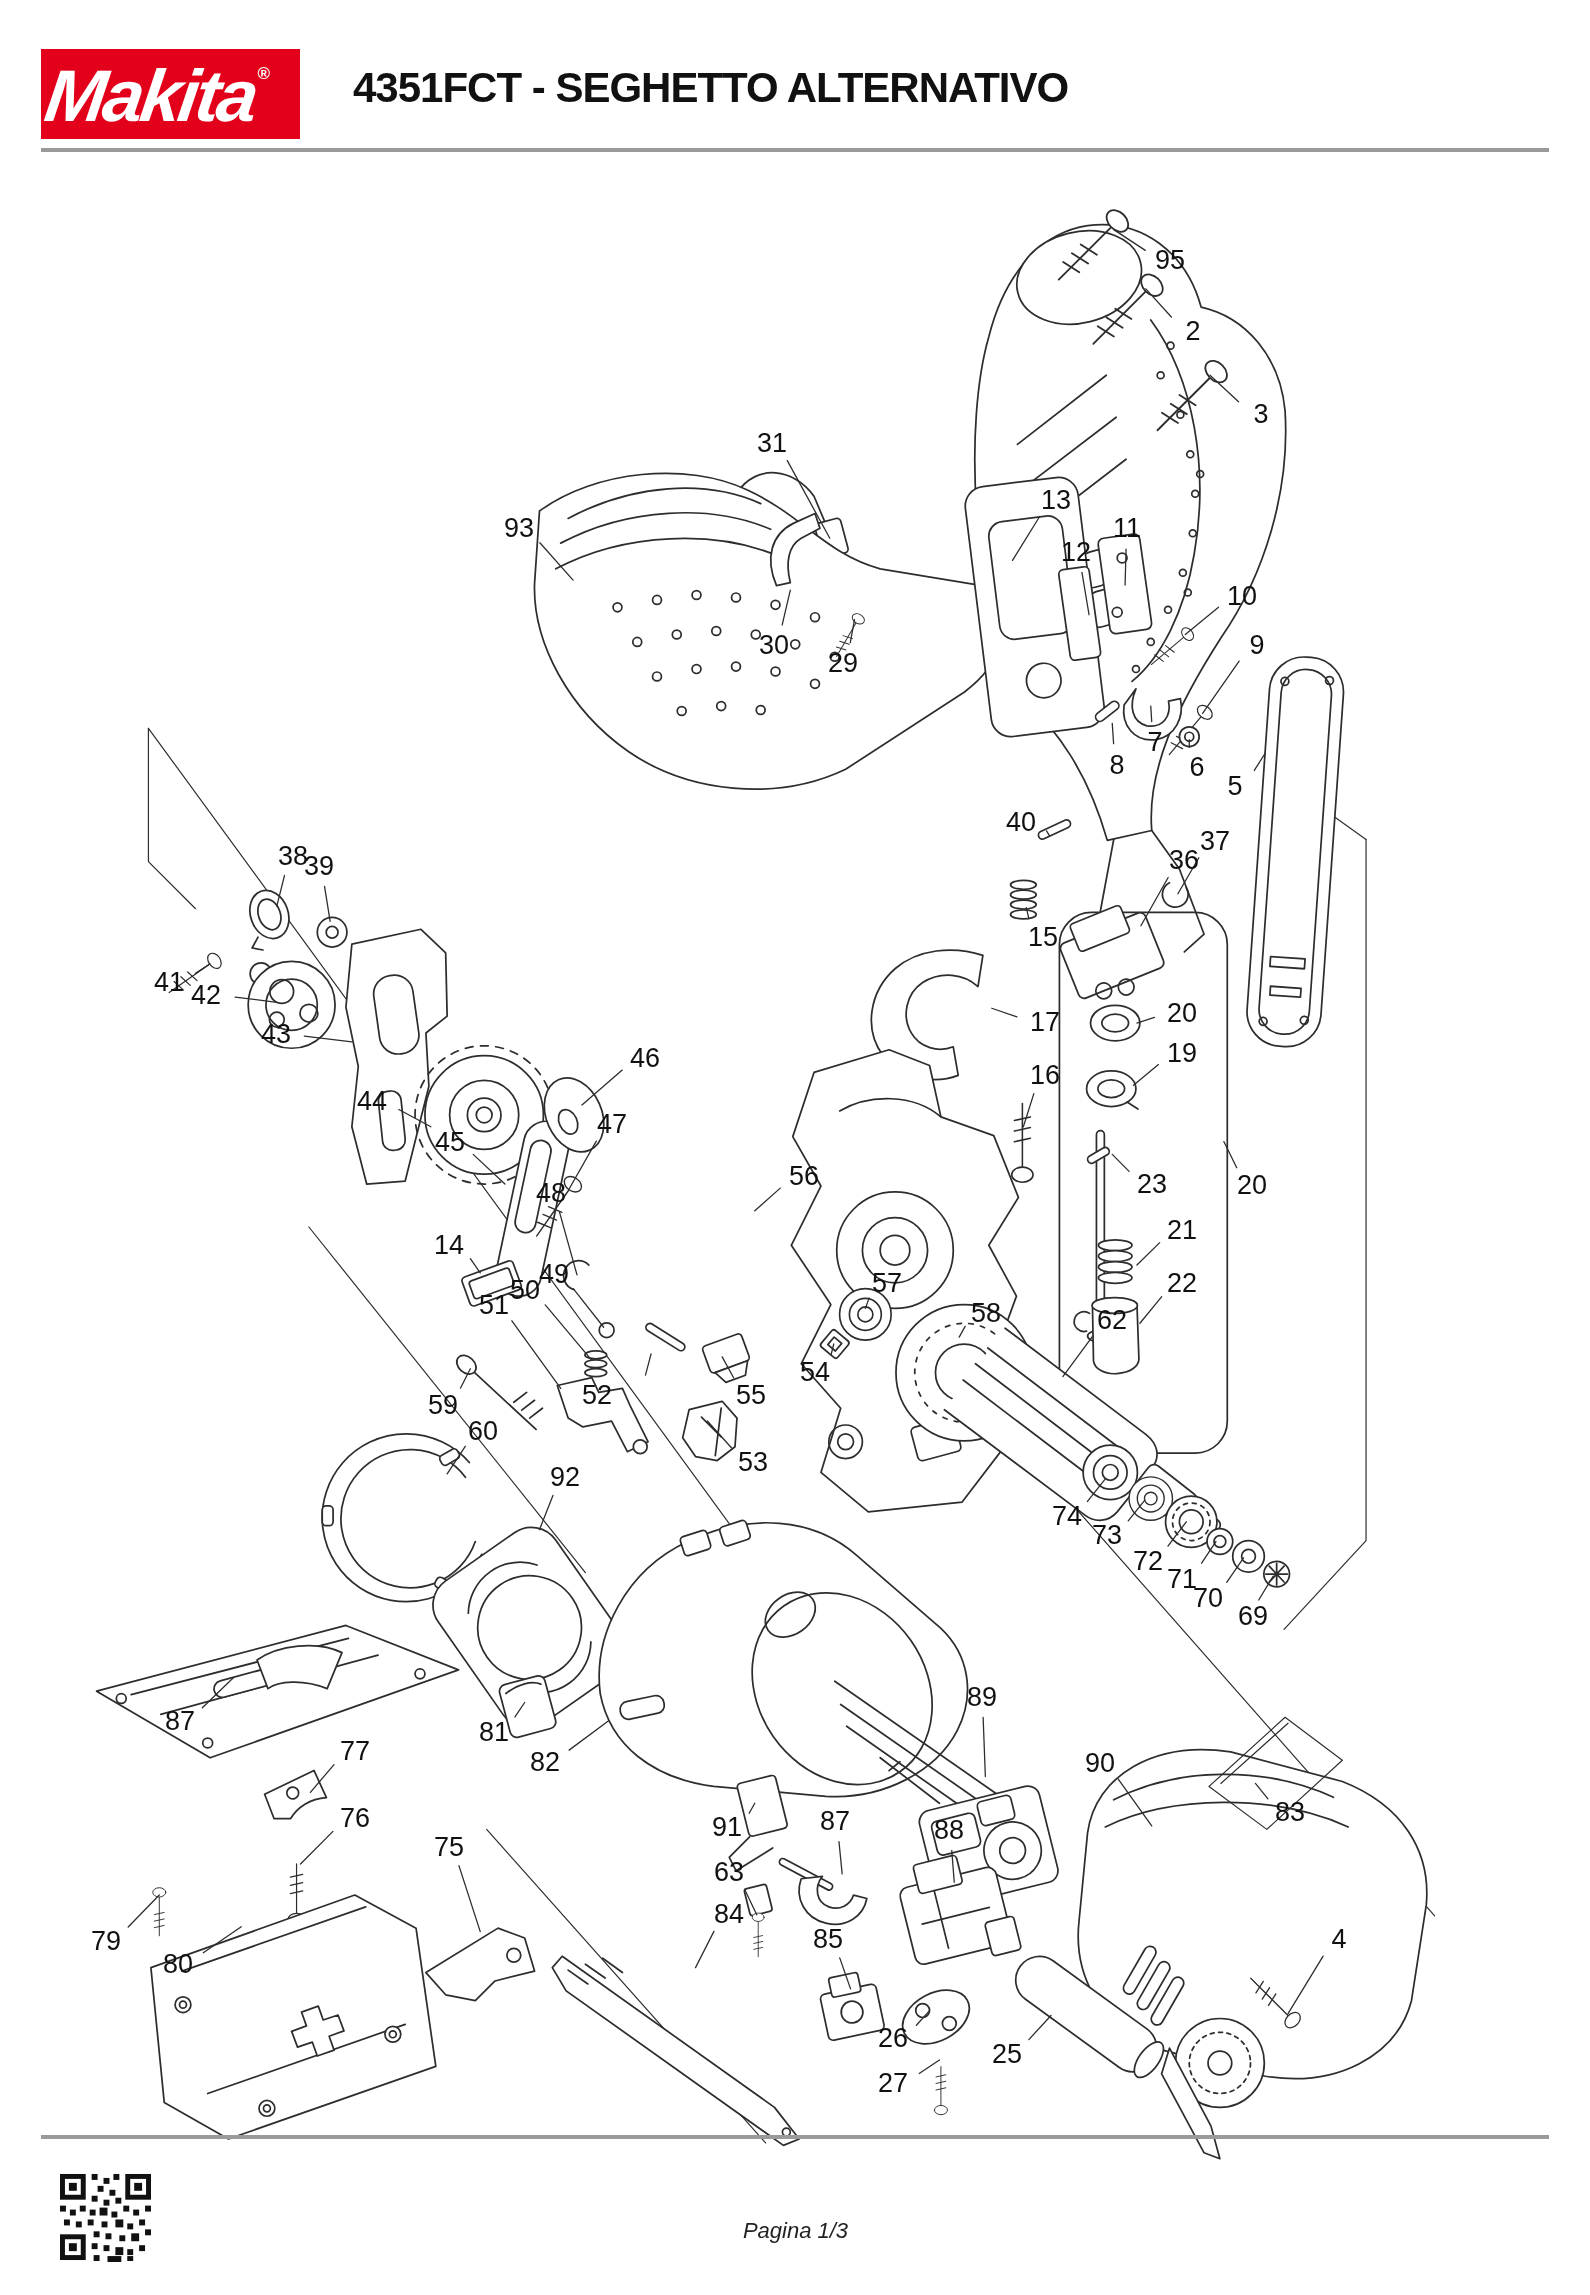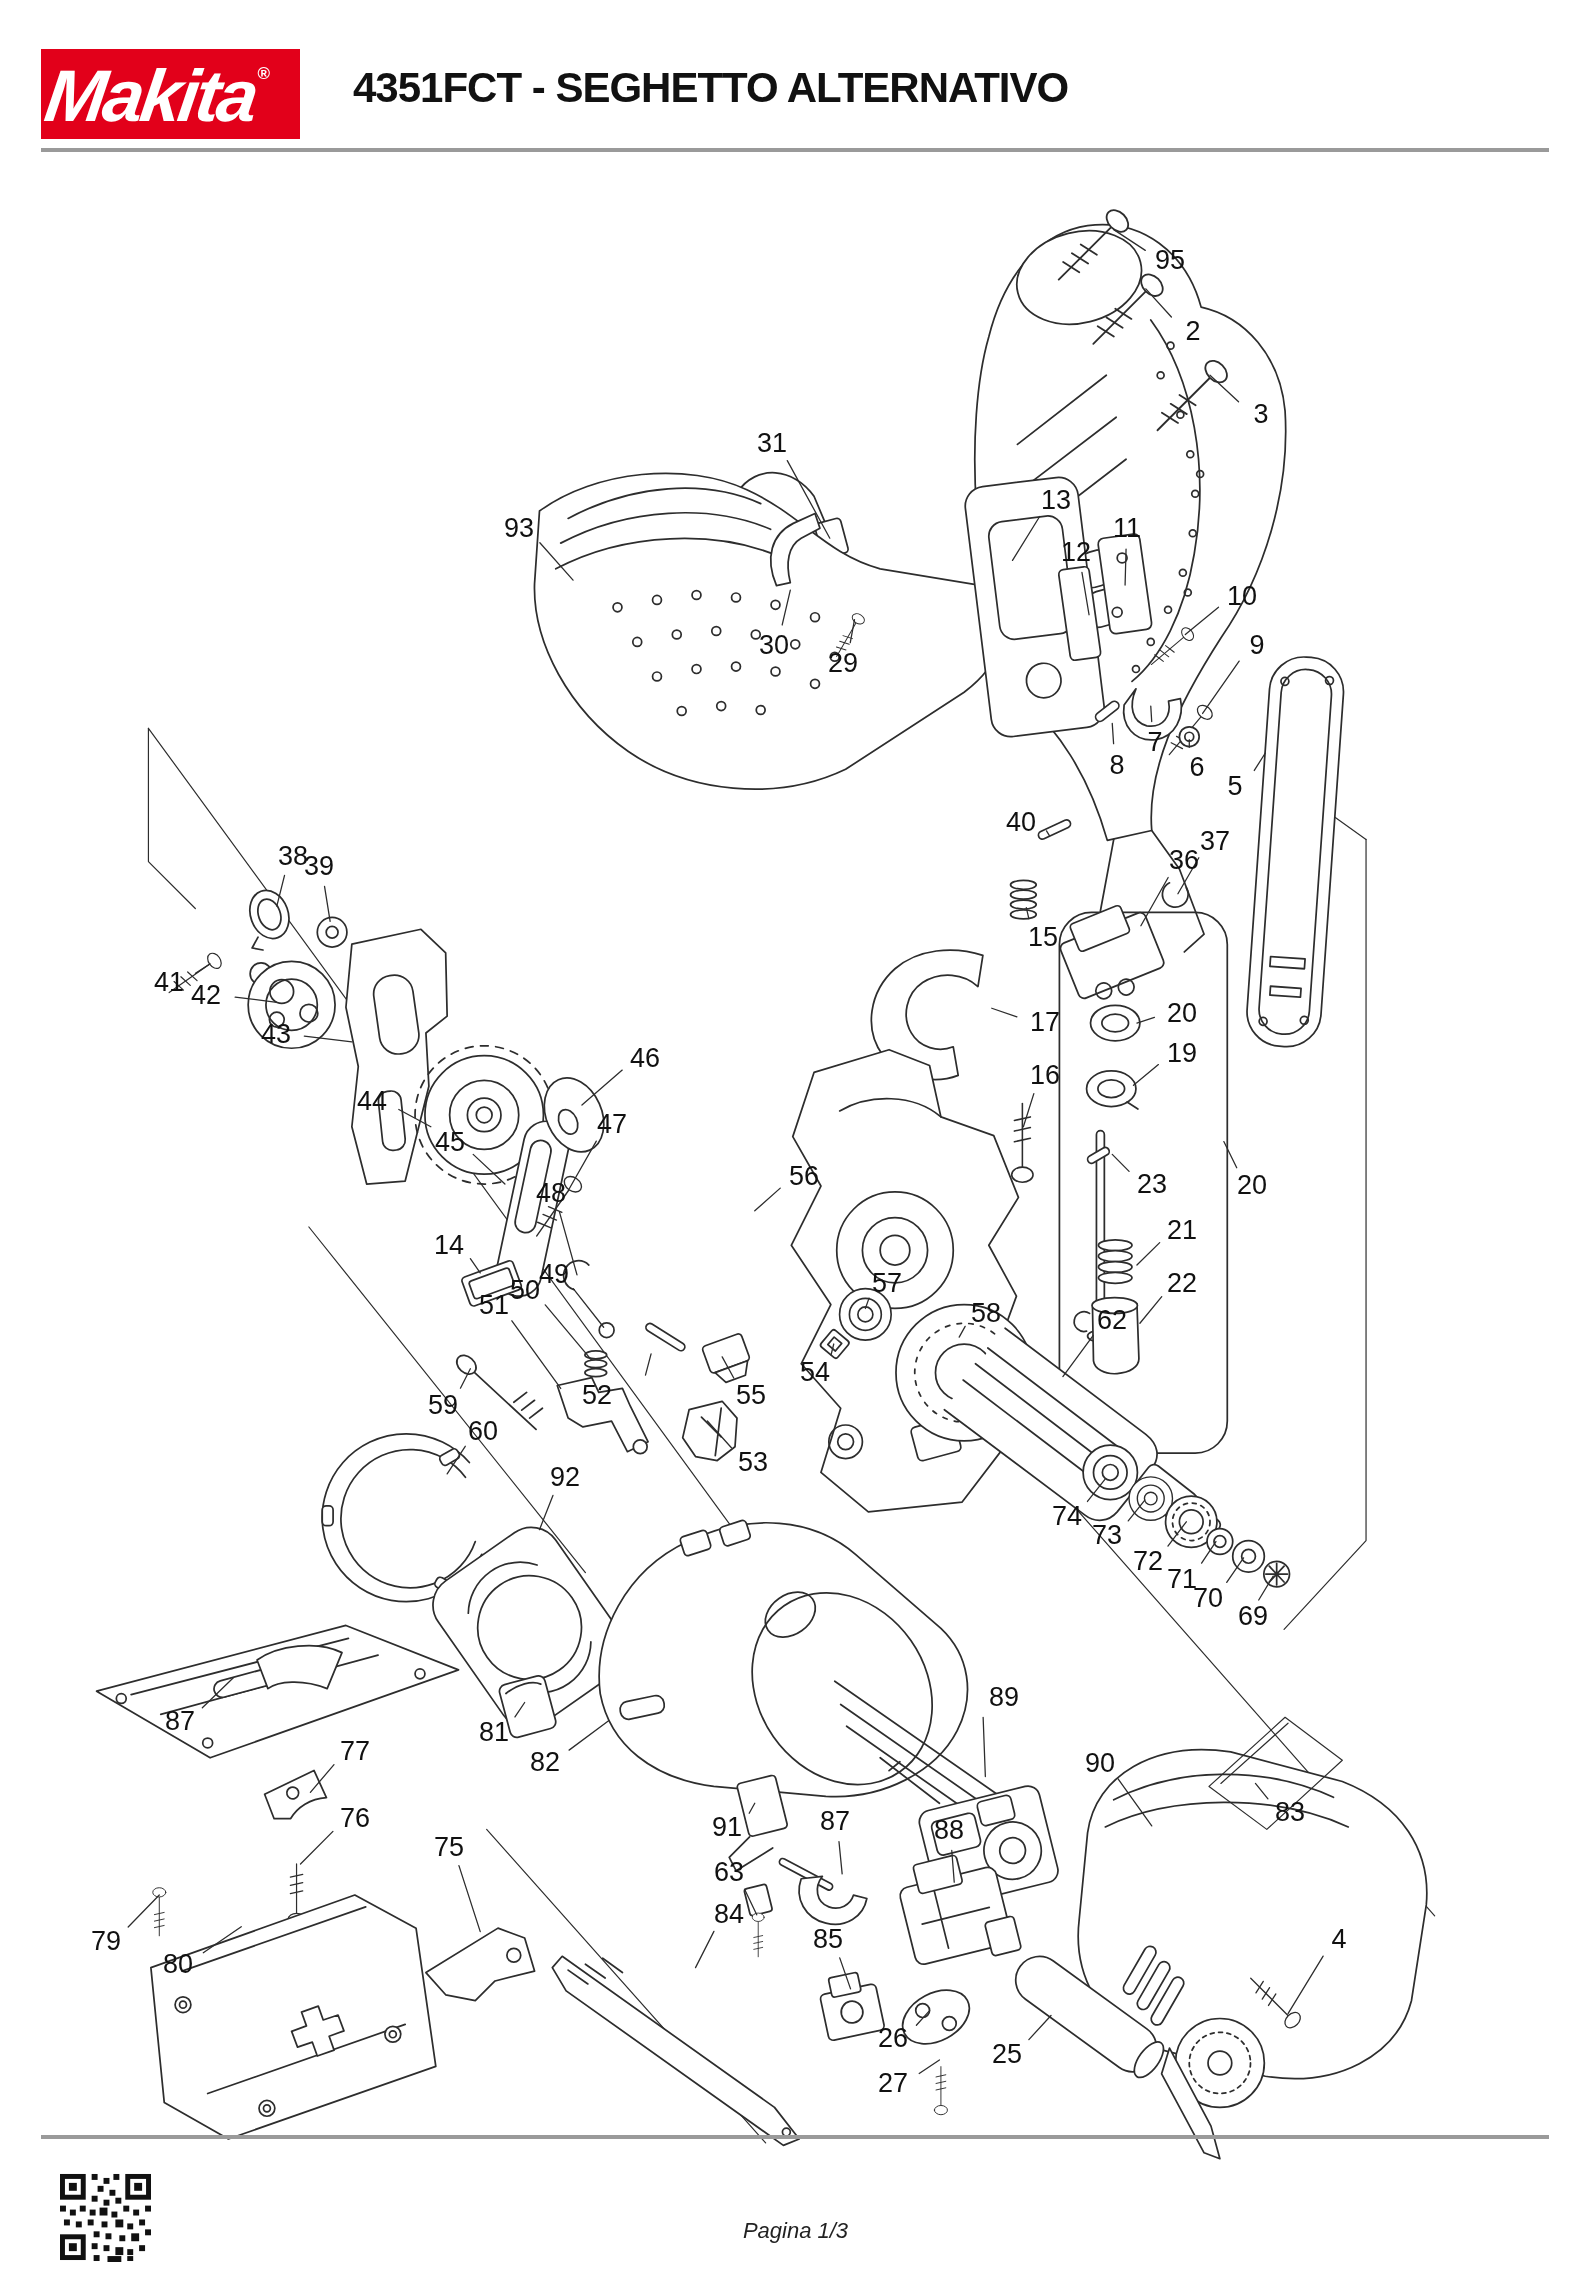--- a/index.html
+++ b/index.html
@@ -564,21 +564,21 @@
         <div class="callout" style="left: 1067px; top: 1516px;">74</div>
         <div class="callout" style="left: 1107px; top: 1535px;">73</div>
         <div class="callout" style="left: 1148px; top: 1561px;">72</div>
         <div class="callout" style="left: 1182px; top: 1579px;">71</div>
         <div class="callout" style="left: 1208px; top: 1598px;">70</div>
         <div class="callout" style="left: 1241px; top: 1616px; margin-left: 12px;">69</div>
         <div class="callout" style="left: 180px; top: 1721px;">87</div>
         <div class="callout" style="left: 494px; top: 1732px;">81</div>
         <div class="callout" style="left: 355px; top: 1751px;">77</div>
         <div class="callout" style="left: 545px; top: 1762px;">82</div>
-        <div class="callout" style="left: 1004px; top: 1697px;">89</div>
+        <div class="callout" style="left: 982px; top: 1697px;">89</div>
         <div class="callout" style="left: 1100px; top: 1763px;">90</div>
         <div class="callout" style="left: 1290px; top: 1812px;">83</div>
         <div class="callout" style="left: 355px; top: 1818px;">76</div>
         <div class="callout" style="left: 449px; top: 1847px;">75</div>
         <div class="callout" style="left: 727px; top: 1827px;">91</div>
         <div class="callout" style="left: 835px; top: 1821px;">87</div>
         <div class="callout" style="left: 949px; top: 1830px;">88</div>
         <div class="callout" style="left: 729px; top: 1872px;">63</div>
         <div class="callout" style="left: 729px; top: 1914px;">84</div>
         <div class="callout" style="left: 828px; top: 1939px;">85</div>

